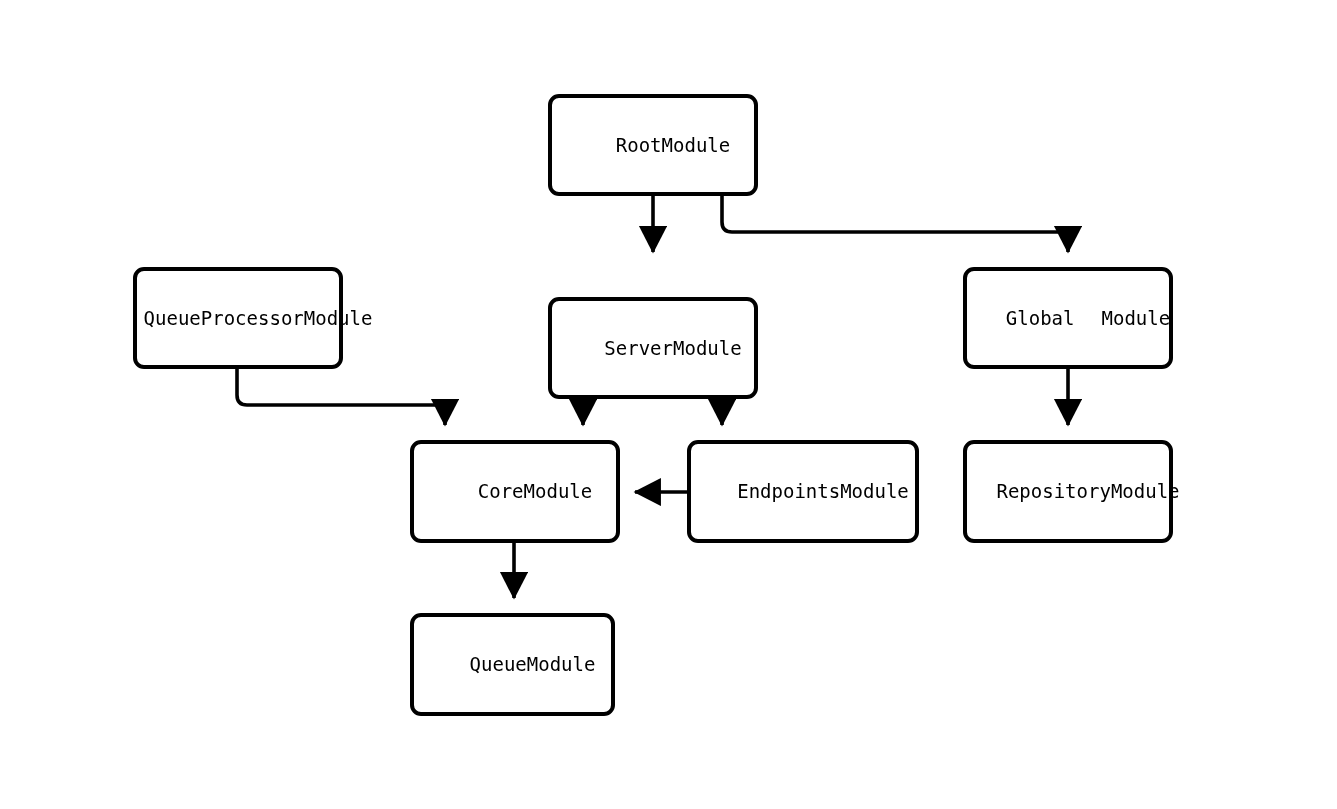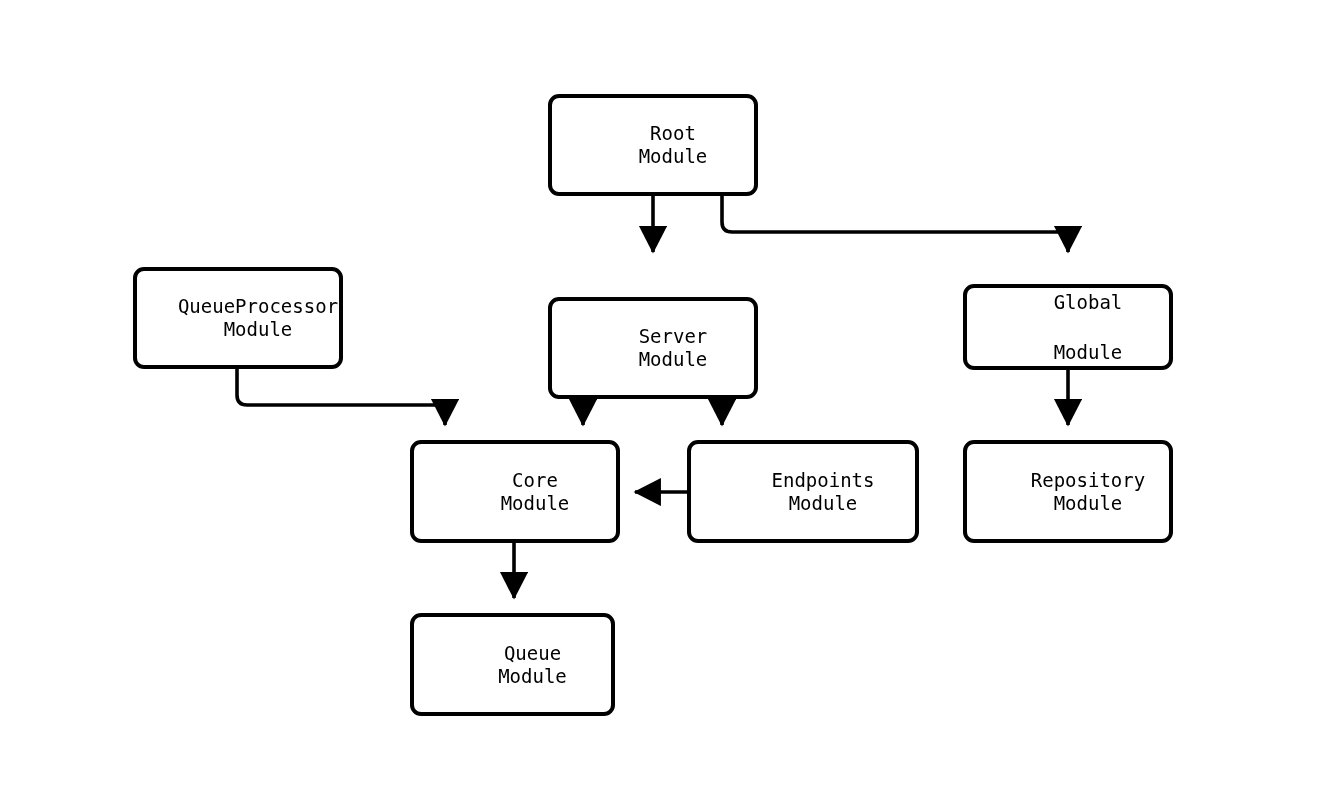--- a/index.html
+++ b/index.html
@@ -27,21 +27,21 @@
     width: 1337px;
     height: 809px;
   }
   .node {
     position: absolute;
     box-sizing: border-box;
     background: #ffffff;
     border: 4px solid #000000;
     border-radius: 11px;
     display: flex;
-    flex-direction: column;
+    flex-direction: row;
     align-items: center;
     justify-content: center;
     z-index: 2;
     padding-left: 40px;
   }
   .node-line {
     font-size: 19px;
     line-height: 23px;
     color: #000000;
     white-space: pre;
@@ -80,21 +80,21 @@
   <div class="node" style="left: 133px; top: 267px; width: 210px; height: 102px; border-color: rgb(0, 0, 0);">
     <span class="node-line">QueueProcessor</span>
     <span class="node-line">Module</span>
   </div>
 
   <div class="node" style="left: 548px; top: 267px; width: 210px; height: 102px; border-color: rgb(0, 0, 0); margin-top: 30px;">
     <span class="node-line">Server</span>
     <span class="node-line">Module</span>
   </div>
 
-  <div class="node" style="left: 963px; top: 284px; width: 210px; height: 86px; border-color: rgb(0, 0, 0); gap: 27px;">
+  <div class="node" style="left: 963px; top: 267px; width: 210px; height: 102px; border-color: rgb(0, 0, 0); gap: 27px;">
     <span class="node-line">Global</span>
     <span class="node-line">Module</span>
   </div>
 
   <div class="node" style="left: 410px; top: 440px; width: 210px; height: 103px; border-color: rgb(0, 0, 0);">
     <span class="node-line">Core</span>
     <span class="node-line">Module</span>
   </div>
 
   <div class="node" style="left: 687px; top: 440px; width: 232px; height: 103px; border-color: rgb(0, 0, 0);">

